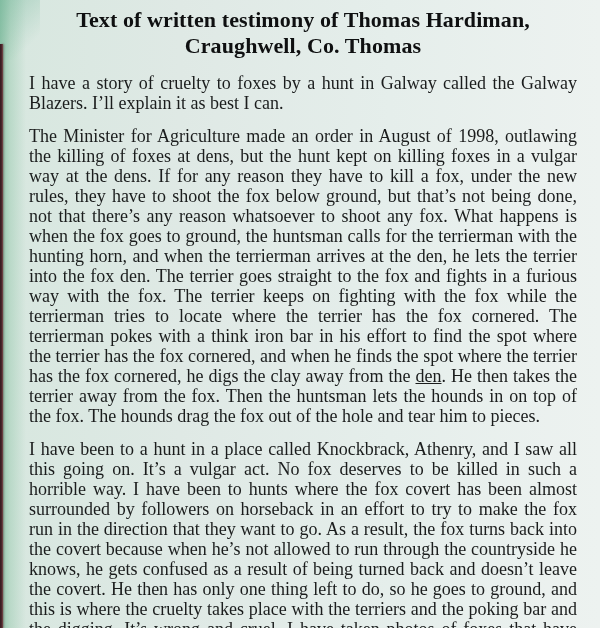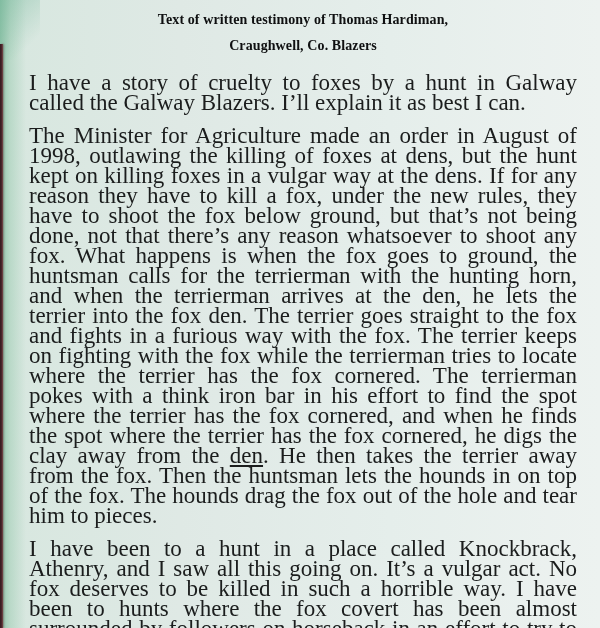--- a/index.html
+++ b/index.html
@@ -45,49 +45,49 @@
   }
   .content {
     position: absolute;
     left: 29px;
     right: 23px;
     top: 7px;
   }
   .title {
     margin: 0 0 14px 0;
     text-align: center;
-    font-size: 14px;
+    font-size: 22px;
     font-weight: bold;
     line-height: 26px;
     color: #0f1011;
     letter-spacing: 0.1px;
   }
   .title-line { display: block; }
   .para {
     margin: 0 0 13px 0;
-    font-size: 23px;
+    font-size: 18px;
     line-height: 20px;
     text-align: justify;
     color: #1b1d1d;
   }
   .para:last-child { margin-bottom: 0; }
   .underline { text-decoration: underline; font-family: Liberation Serif, serif; }
 </style>
 </head>
 <body>
 
 <div class="page">
   <div class="edge-green"></div>
   <div class="corner-teal"></div>
   <div class="spine"></div>
 
   <div class="content">
     <h1 class="title">
       <span class="title-line">Text of written testimony of Thomas Hardiman,</span>
-      <span class="title-line">Craughwell, Co. Blazers</span>
+      <span class="title-line">Craughwell, Co. Thomas</span>
     </h1>
 
     <p class="para">I have a story of cruelty to foxes by a hunt in Galway called the Galway Blazers. I’ll explain it as best I can.</p>
 
     <p class="para"><span>The Minister for Agriculture made an order in August of 1998, outlawing the killing of foxes at dens, but the hunt kept on killing foxes in a vulgar way at the dens. If for any reason they have to kill a fox, under the new rules, they have to shoot the fox below ground, but that’s not being done, not that there’s any reason whatsoever to shoot any fox. What happens is when the fox goes to ground, the huntsman calls for the terrierman with the hunting horn, and when the terrierman arrives at the den, he lets the terrier into the fox den. The terrier goes straight to the fox and fights in a furious way with the fox. The terrier keeps on fighting with the fox while the terrierman tries to locate where the terrier has the fox cornered. The terrierman pokes with a think iron bar in his effort to find the spot where the terrier has the fox cornered, and when he finds the spot where the terrier has the fox cornered, he digs the clay away from the </span><span class="underline">den</span><span>. He then takes the terrier away from the fox. Then the huntsman lets the hounds in on top of the fox. The hounds drag the fox out of the hole and tear him to pieces.</span></p>
 
     <p class="para">I have been to a hunt in a place called Knockbrack, Athenry, and I saw all this going on. It’s a vulgar act. No fox deserves to be killed in such a horrible way. I have been to hunts where the fox covert has been almost surrounded by followers on horseback in an effort to try to make the fox run in the direction that they want to go. As a result, the fox turns back into the covert because when he’s not allowed to run through the countryside he knows, he gets confused as a result of being turned back and doesn’t leave the covert. He then has only one thing left to do, so he goes to ground, and this is where the cruelty takes place with the terriers and the poking bar and the digging. It’s wrong and cruel. I have taken photos of foxes that have been killed in the way that I have described in an effort to try and save the fox from this horrible cruelty.</p>
   </div>
 </div>
 

